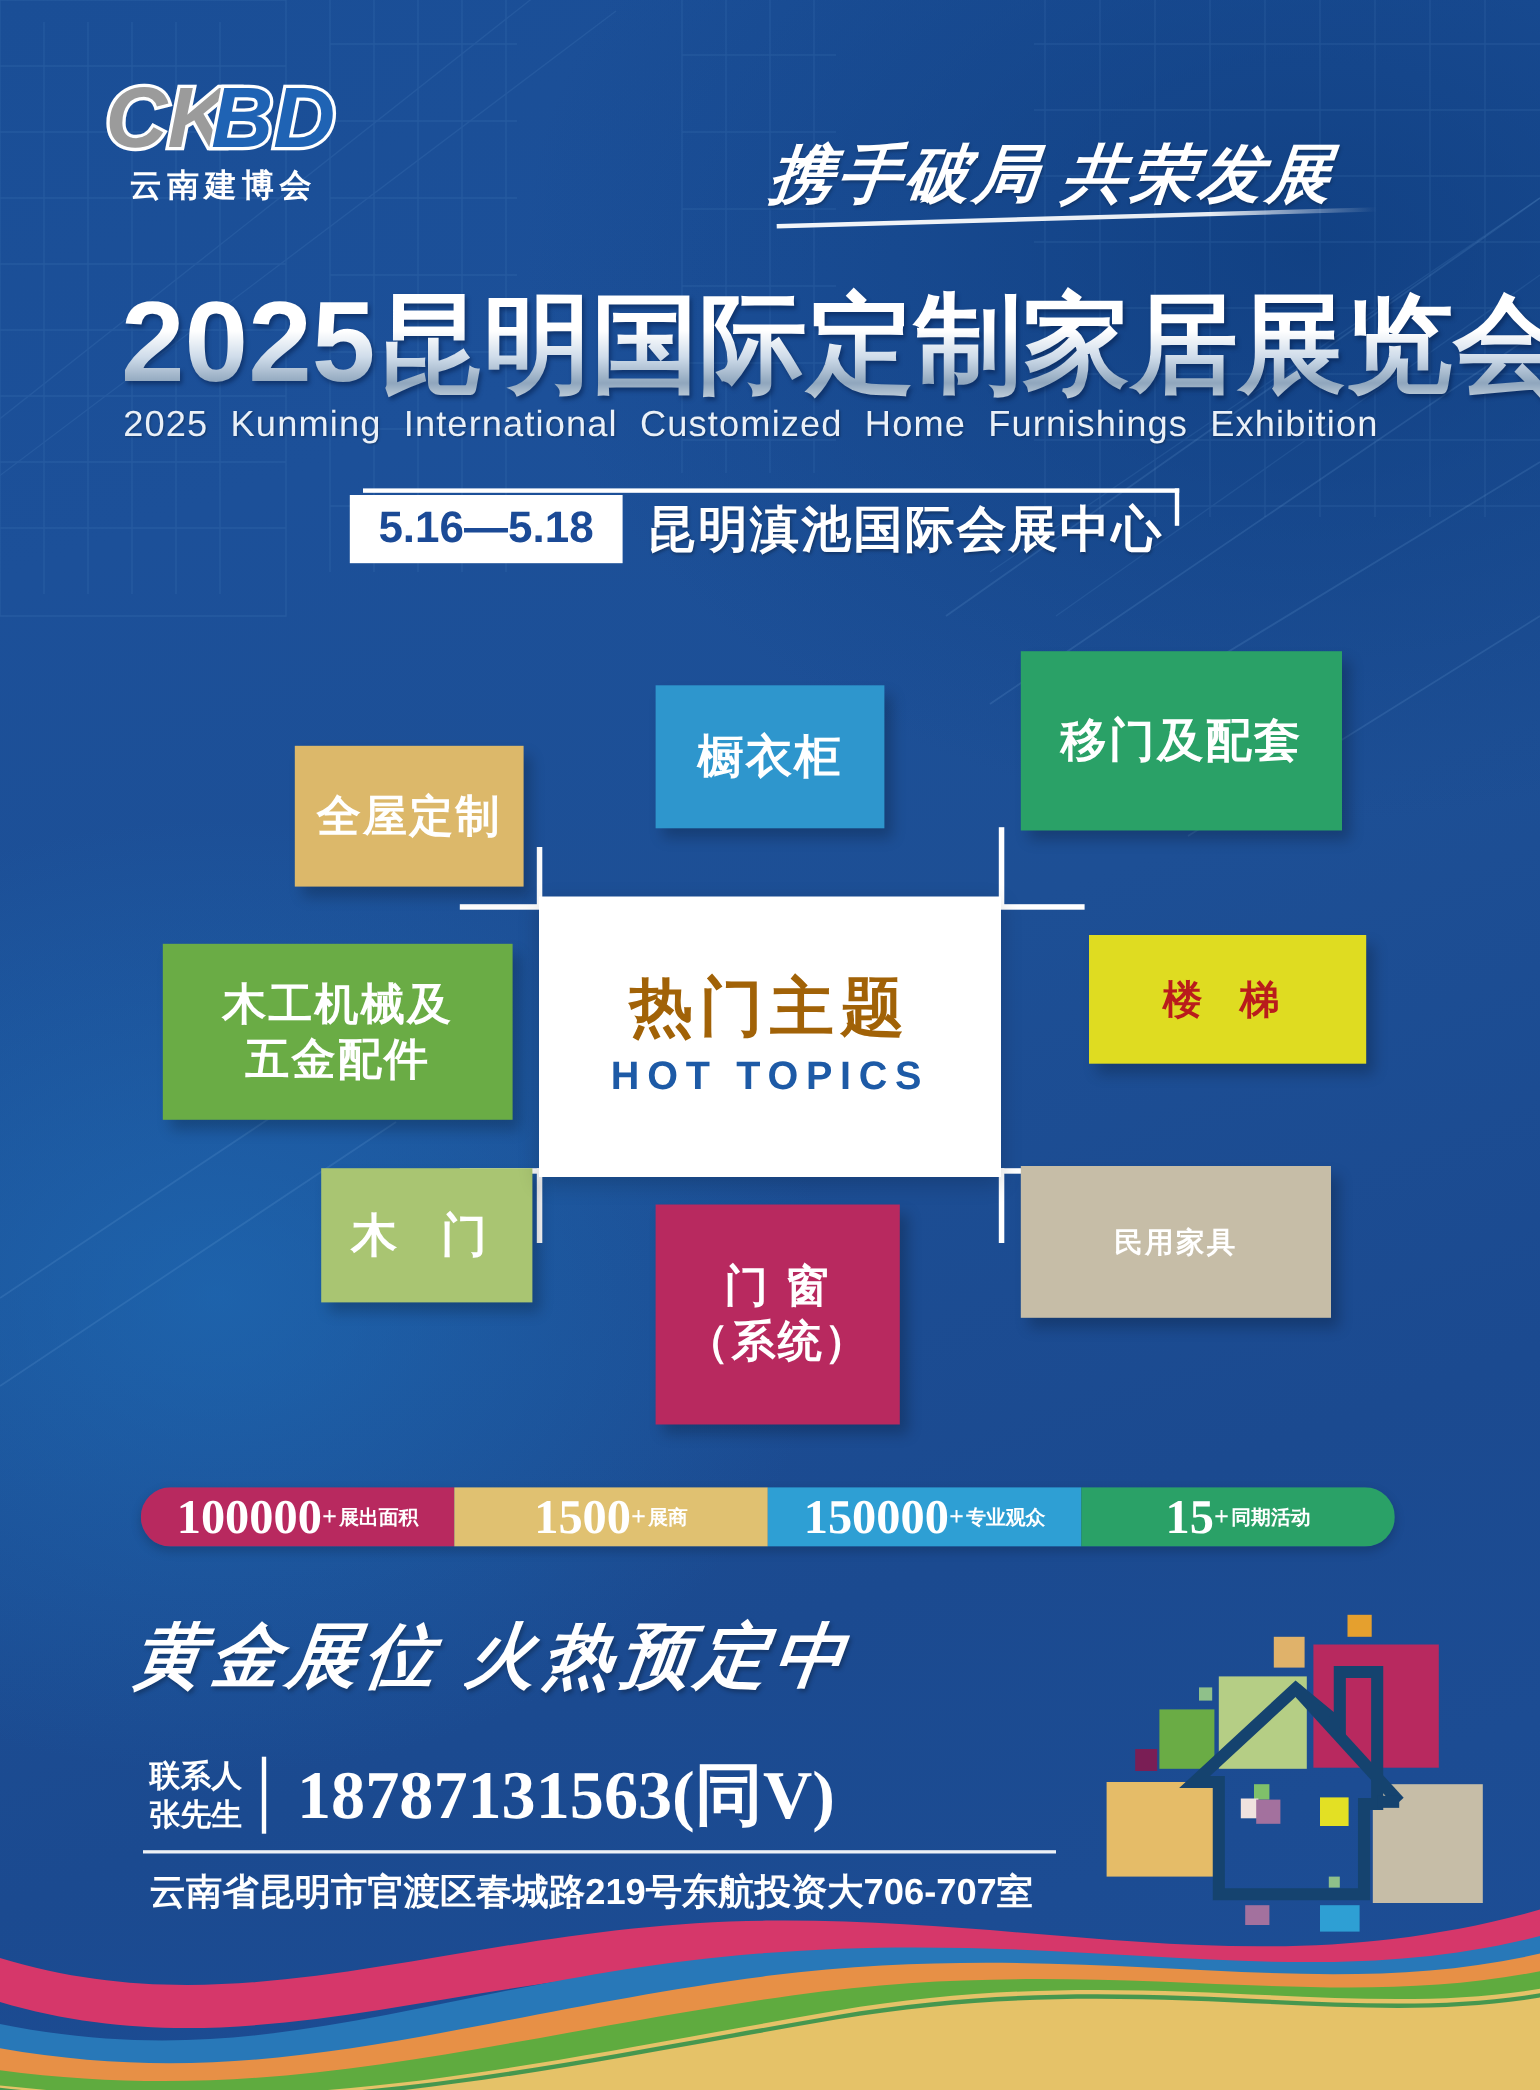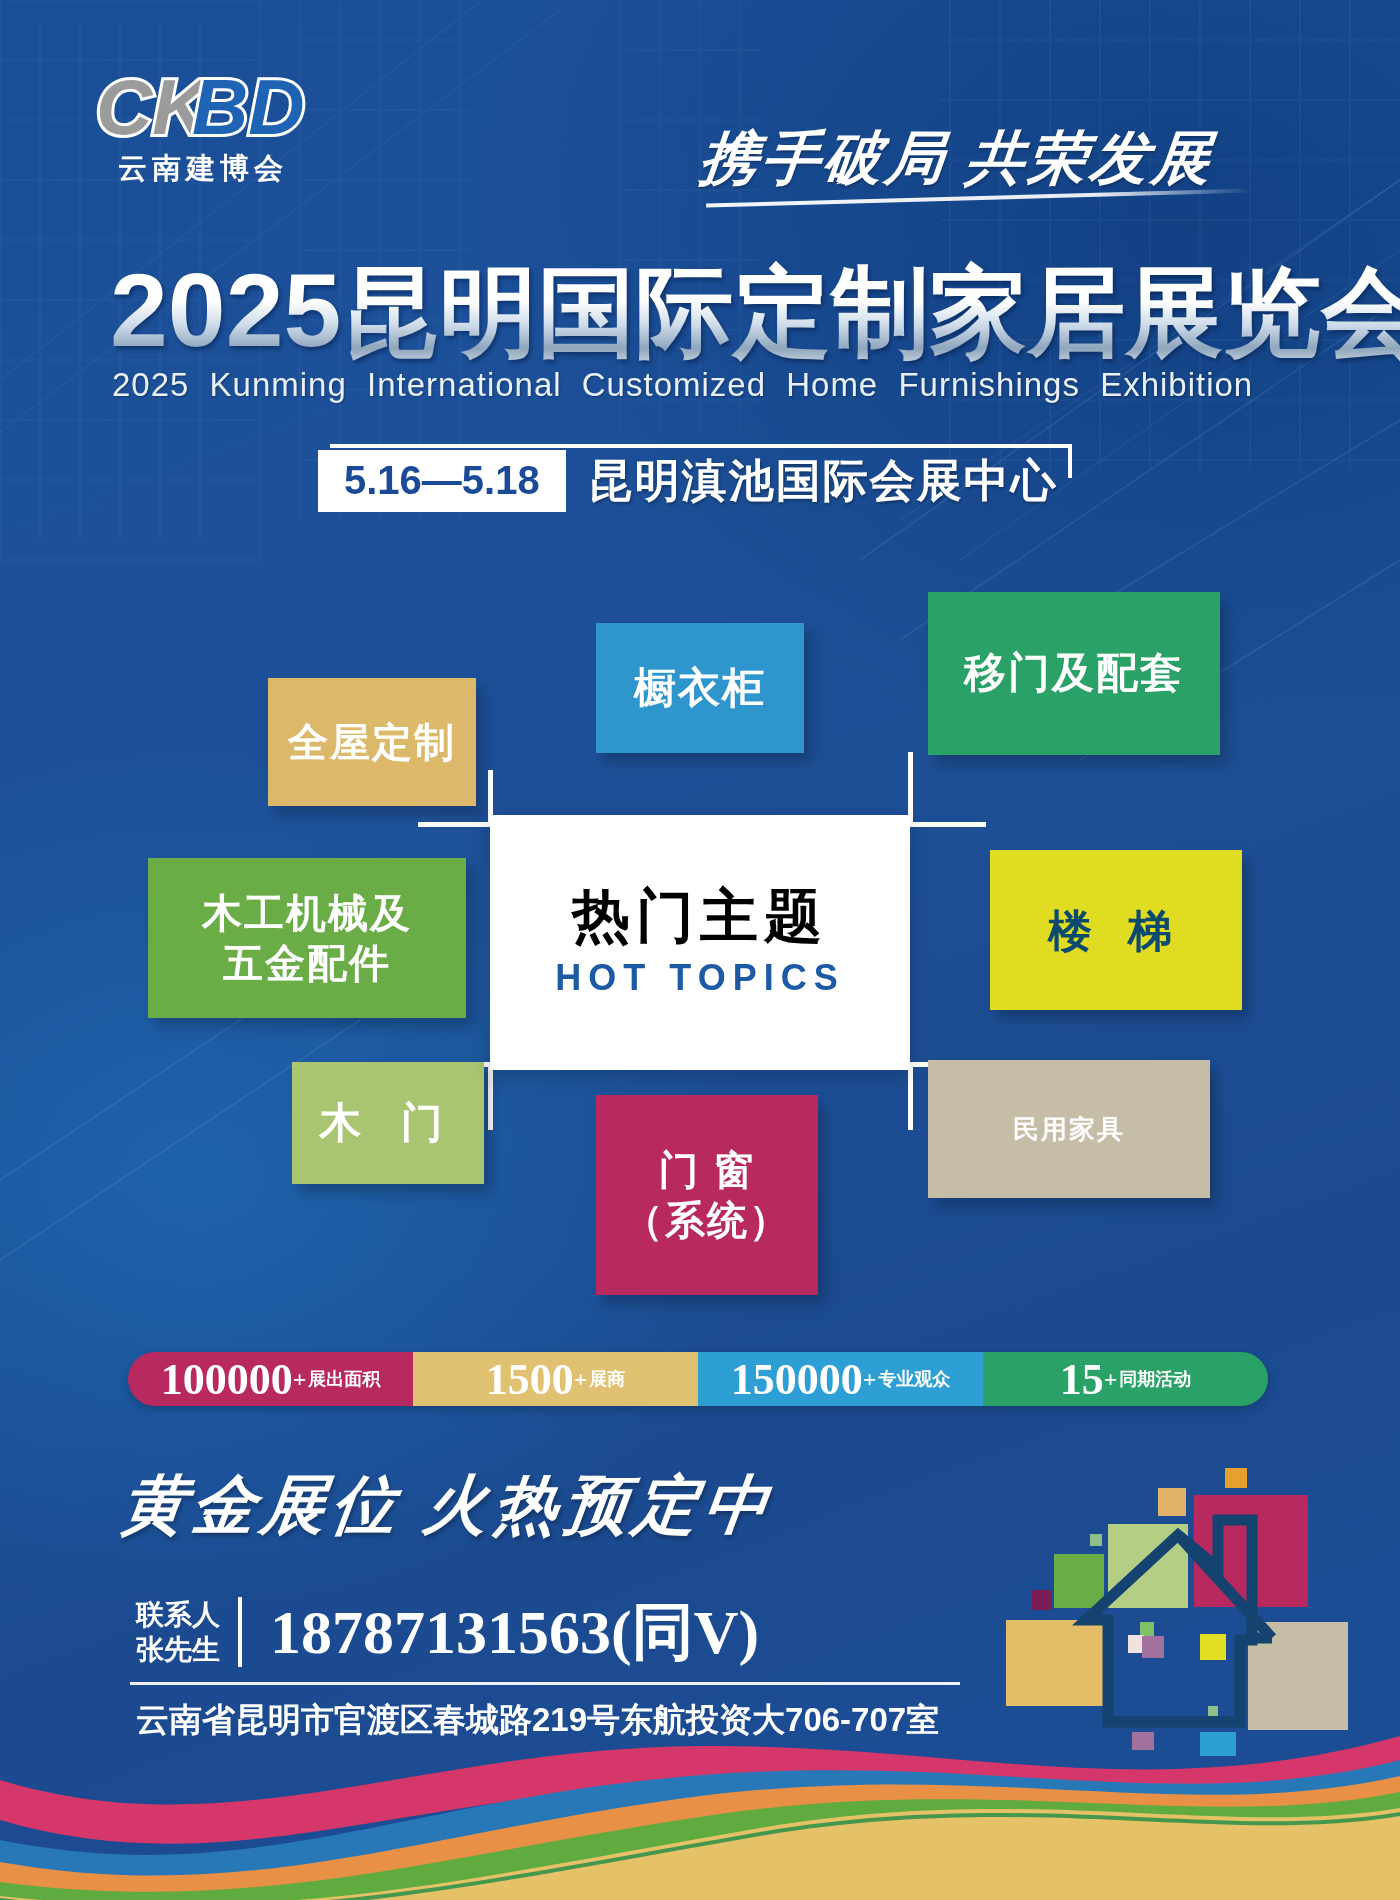--- a/index.html
+++ b/index.html
@@ -71,33 +71,33 @@
     border-top:4px solid #ffffff; border-right:4px solid #ffffff;
   }
 
   
   .diagram { position:absolute; left:0; top:610px; width:1400px; height:700px; }
   .center-card {
     position:absolute; left:490px; top:205px; width:420px; height:255px;
     background:#ffffff; box-shadow:0 6px 18px rgba(0,0,0,0.18);
     display:flex; flex-direction:column; align-items:center; justify-content:center;
   }
-  .center-cn { font-size:58px; font-weight:bold; color:#000000; letter-spacing:6px; line-height:1.05; }
+  .center-cn { font-size:58px; font-weight:bold; color:#a16207; letter-spacing:6px; line-height:1.05; }
   .center-en { font-size:36px; font-weight:bold; color:#1d5aa6; letter-spacing:7px; margin-top:10px; }
   .tile {
     position:absolute; display:flex; align-items:center; justify-content:center;
     text-align:center; color:#ffffff; font-weight:bold;
     box-shadow:7px 9px 12px rgba(0,0,0,0.22);
     line-height:1.25; letter-spacing:2px;
   }
   .t-quanwu   { left:268px; top:68px;  width:208px; height:128px; background:#dcb86a; font-size:40px;align-items:center; }
   .t-chuyi    { left:596px; top:13px;  width:208px; height:130px; background:#2e96cd; font-size:42px; }
   .t-yimen    { left:928px; top:-18px; width:292px; height:163px; background:#2aa167; font-size:42px; }
   .t-mugong   { left:148px; top:248px; width:318px; height:160px; background:#6aac45; font-size:40px; }
-  .t-louti    { left:990px; top:240px; width:252px; height:160px; background:#dfdc21; color:#0c4a6e; font-size:44px; letter-spacing:12px; }
+  .t-louti    { left:990px; top:240px; width:252px; height:117px; background:#dfdc21; color:#b91c1c; font-size:36px; letter-spacing:12px; }
   .t-mumen    { left:292px; top:452px; width:192px; height:122px; background:#a9c572; font-size:42px; letter-spacing:14px; }
   .t-menchuang{ left:596px; top:485px; width:222px; height:200px; background:#b8295f; font-size:40px; }
   .t-minyong  { left:928px; top:450px; width:282px; height:138px; background:#c6bda7; font-size:26px; }
 
   .connector { position:absolute; background:#ffffff; }
 
   
   .stats {
     position:absolute; left:128px; top:1352px; width:1140px; height:54px;
     display:flex; border-radius:31px; overflow:hidden;

